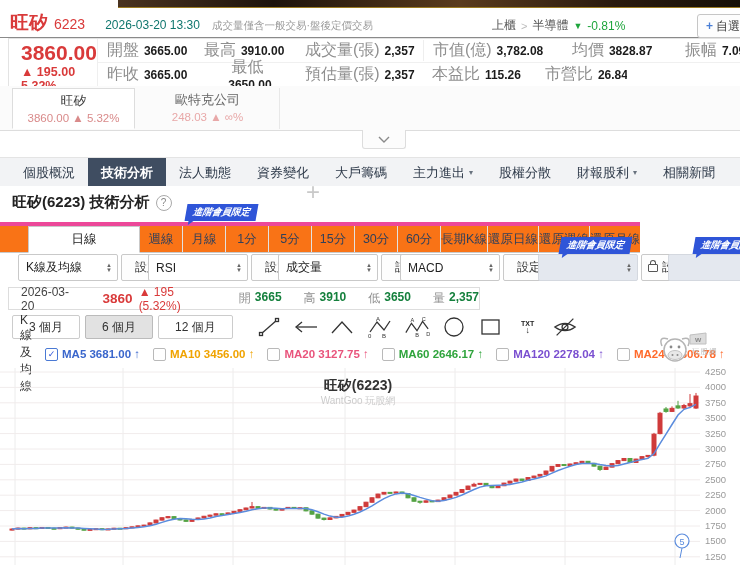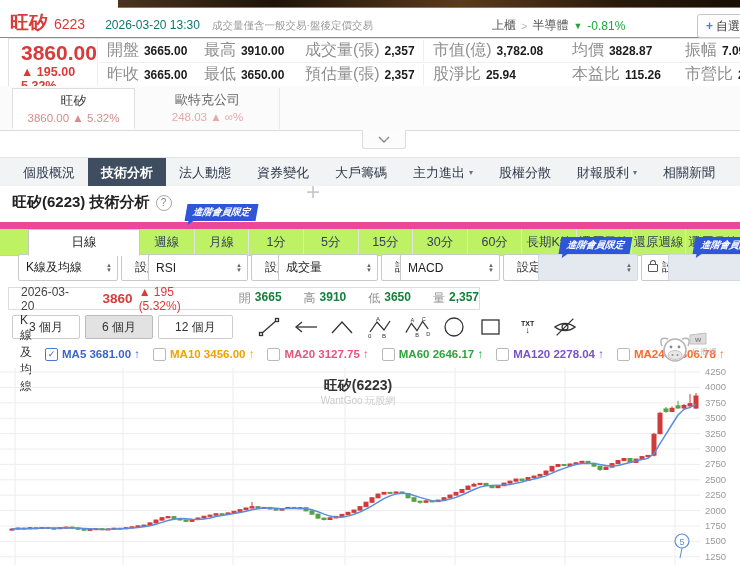--- a/index.html
+++ b/index.html
@@ -59,21 +59,21 @@
   #page-title{font-size:15px;font-weight:bold;color:#222}
   #help-icon{width:14px;height:14px;border:1px solid #aaa;border-radius:50%;font-size:10px;color:#888;
     display:flex;align-items:center;justify-content:center}
   .badge{position:absolute;background:#2f55d8;color:#fff;font-size:9.5px;font-style:italic;font-weight:bold;
     padding:2px 7px;transform:skewX(-10deg);z-index:6;white-space:nowrap}
   .badge:after{content:"";position:absolute;left:4px;bottom:-4px;border-top:4px solid #2f55d8;border-right:5px solid transparent}
   #badge-title{left:186px;top:204px}
   #badge-mid{left:560px;top:237px}
   #badge-right{left:694px;top:237px}
   
-  #ptabs{left:0;top:222px;width:740px;height:26px;background:#bef264;border-top:7px solid #ec4899;border-bottom:1px solid #c9c9c9;
+  #ptabs{left:0;top:222px;width:640px;height:26px;background:#f97316;border-top:4px solid #ec4899;border-bottom:1px solid #c9c9c9;
     display:flex;box-sizing:content-box}
   .ptab{flex:1;font-size:12.5px;color:#32405a;display:flex;align-items:center;justify-content:center;border-left:1px solid #e2e2e2;white-space:nowrap}
   .ptab.active{flex:none;width:110px;background:#fff;border:1px solid #c9c9c9;border-bottom:1px solid #fff;
     margin:0 0 -1px 28px;color:#222;z-index:2}
   .ptab.active + .ptab{border-left:none}
   
   #indicators{left:0;top:254px;width:740px;height:27px}
   .igroup{position:absolute;top:0;display:flex;gap:3px}
   .isel{width:86px;height:25px;border:1px solid #c9c9c9;border-radius:2px;background:#fff;display:flex;
     align-items:center;justify-content:space-between;padding:0 5px 0 7px;font-size:12px;color:#222;box-sizing:content-box}
@@ -173,31 +173,27 @@
         <span class="stat-cell" style="width: 82px;">
           <span class="stat-label">振幅</span>
           <span class="stat-value">7.09%</span>
         </span>
       </div>
     <div class="stat-row" id="stat-row-1">
         <span class="stat-cell" style="width: 88px;">
           <span class="stat-label">昨收</span>
           <span class="stat-value">3665.00</span>
         </span>
-        <span class="stat-cell" style="width: 92px;">
+        <span class="stat-cell" style="width: 92px; flex-direction: column;">
           <span class="stat-label">最低</span>
           <span class="stat-value">3650.00</span>
         </span>
         <span class="stat-cell" style="width: 118px;">
           <span class="stat-label">預估量(張)</span>
           <span class="stat-value">2,357</span>
-        </span>
-        <span class="stat-cell col-div" style="width: 130px;">
-          <span class="stat-label">股淨比</span>
-          <span class="stat-value">25.94</span>
         </span>
         <span class="stat-cell" style="width: 104px;">
           <span class="stat-label">本益比</span>
           <span class="stat-value">115.26</span>
         </span>
         <span class="stat-cell" style="width: 82px;">
           <span class="stat-label">市營比</span>
           <span class="stat-value">26.84</span>
         </span>
       </div>

